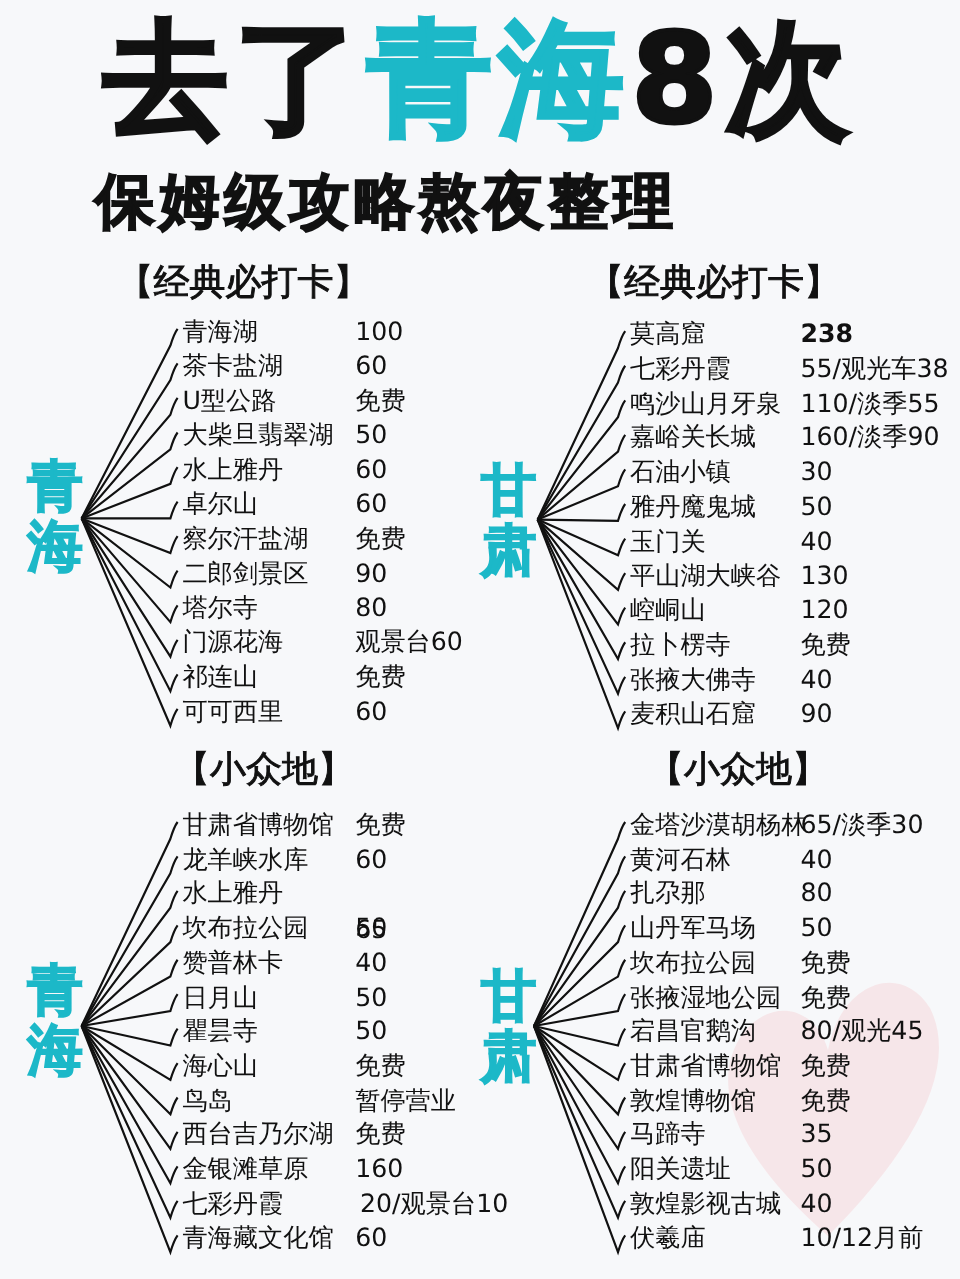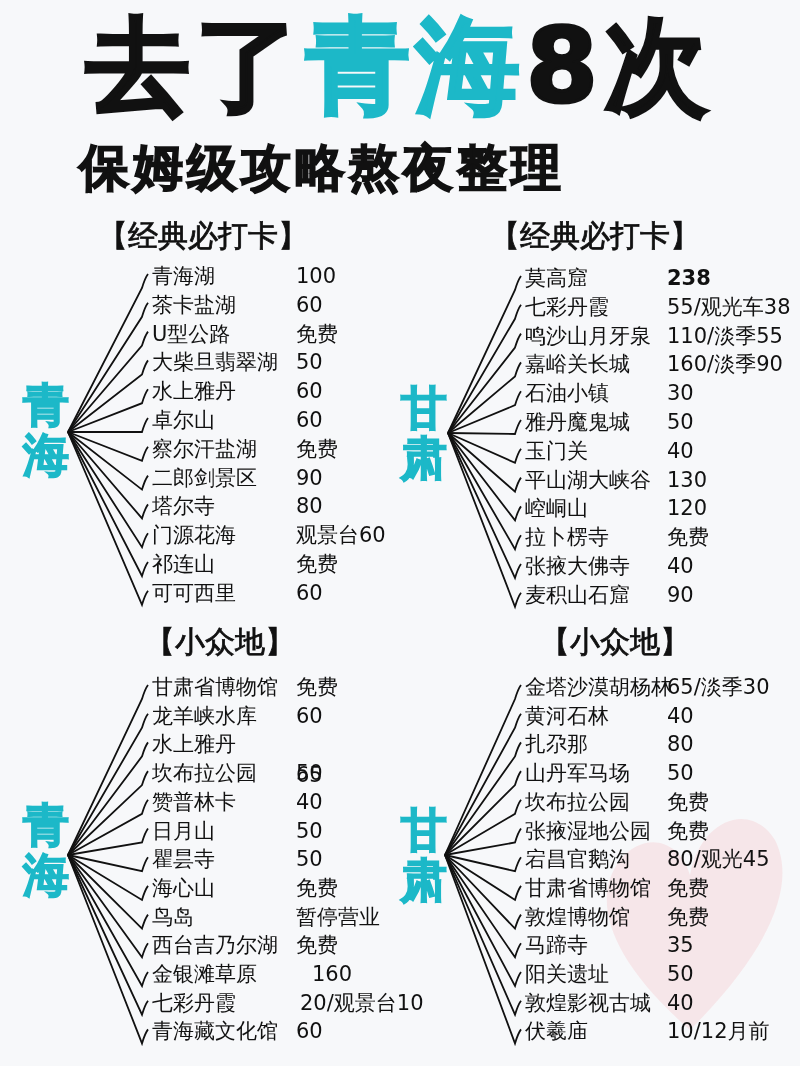--- a/index.html
+++ b/index.html
@@ -243,21 +243,21 @@
 <div class="row" style="left: 152px; top: 902.6px;">
     <span class="name">鸟岛</span>
     <span class="val" style="left: 144px;">暂停营业</span>
   </div>
 <div class="row" style="left: 152px; top: 931.3px;">
     <span class="name">西台吉乃尔湖</span>
     <span class="val" style="left: 144px;">免费</span>
   </div>
 <div class="row" style="left: 152px; top: 960px;">
     <span class="name">金银滩草原</span>
-    <span class="val" style="left: 160px;">160</span>
+    <span class="val" style="left: 144px;">160</span>
   </div>
 <div class="row" style="left: 152px; top: 988.7px;">
     <span class="name">七彩丹霞</span>
     <span class="val" style="left: 148px;">20/观景台10</span>
   </div>
 <div class="row" style="left: 152px; top: 1017.4px;">
     <span class="name">青海藏文化馆</span>
     <span class="val" style="left: 144px;">60</span>
   </div>
 <div class="row" style="left: 525px; top: 673px;">

